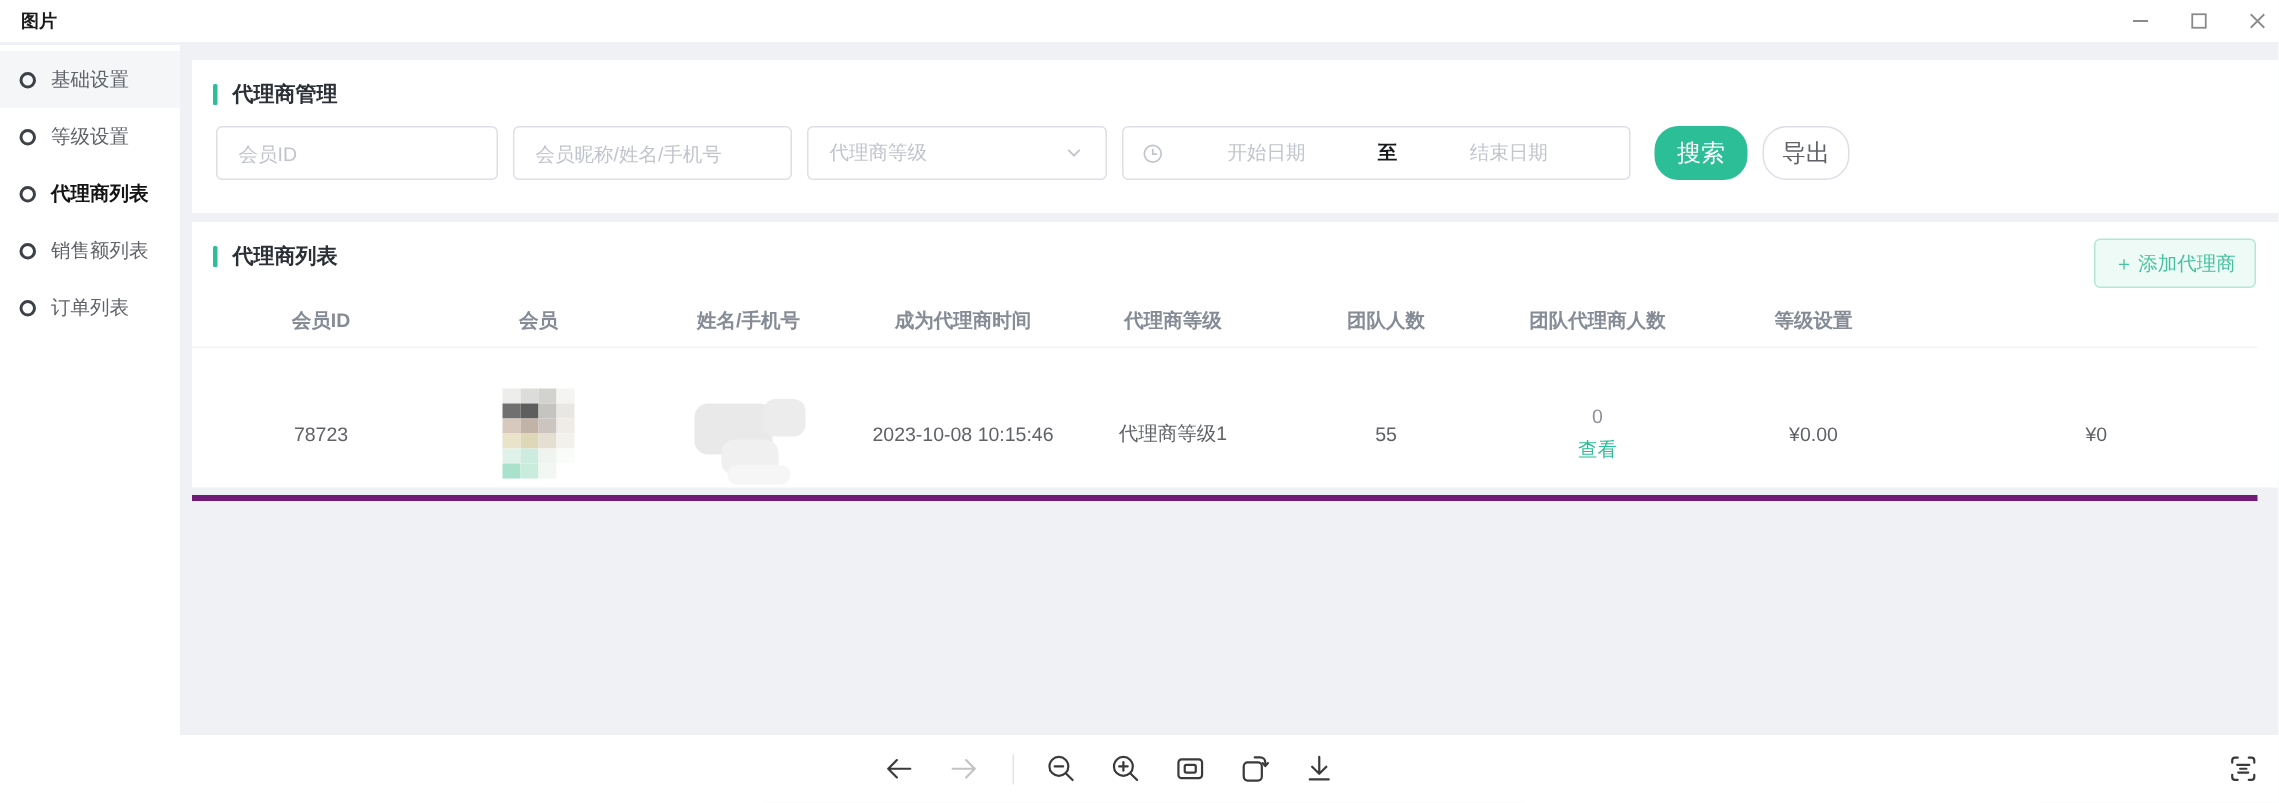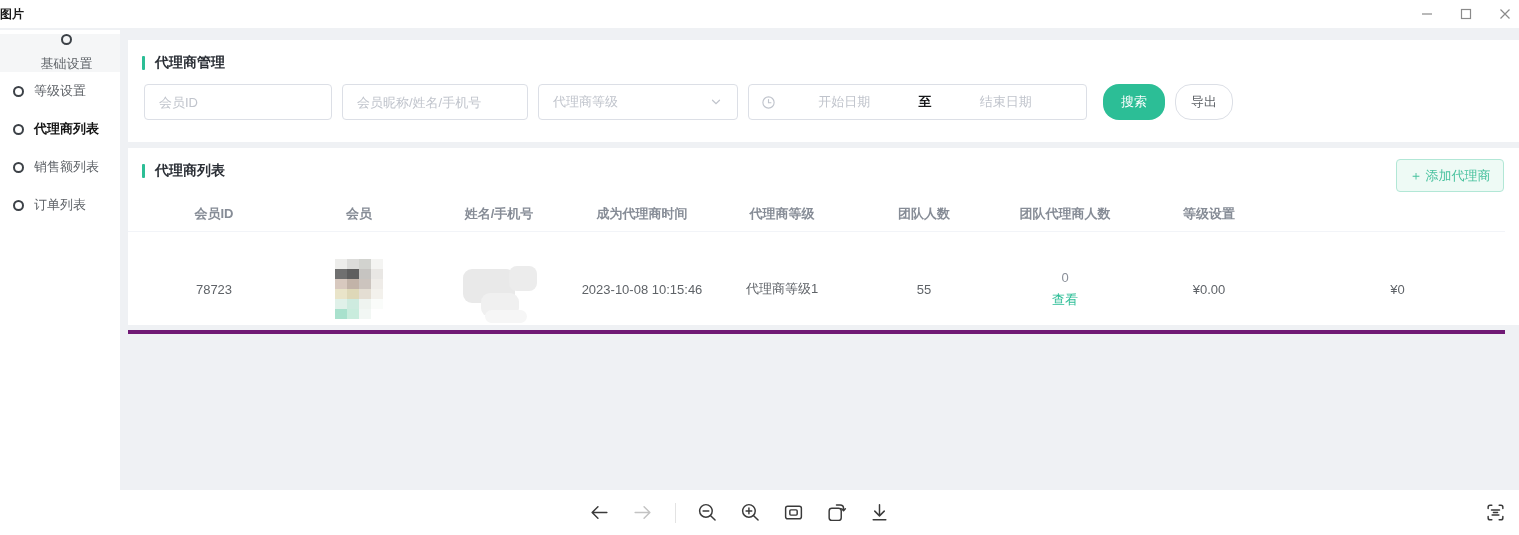--- a/index.html
+++ b/index.html
@@ -3,32 +3,32 @@
 <meta charset="utf-8">
 <style>
   * { margin:0; padding:0; box-sizing:border-box; }
   html,body { width:1519px; height:535px; overflow:hidden; background:#fff; }
   body { font-family:"Liberation Sans","DejaVu Sans",sans-serif; }
   .app { position:relative; width:1519px; height:535px; background:#fff; }
 
   
   .titlebar { position:absolute; top:0; left:0; right:0; height:28px; background:#fff;
               display:flex; align-items:center; justify-content:space-between; }
-  .win-title { font-size:12px; color:#1a1a1a; font-weight:bold; }
+  .win-title { font-size:12px; color:#1a1a1a; padding-left:14px; font-weight:bold; }
   .win-controls { display:flex; align-items:center; gap:25px; padding-right:7px; }
   .win-btn { width:14px; height:14px; display:flex; align-items:center; justify-content:center; cursor:pointer; }
 
   
   .viewer { position:absolute; top:28px; left:0; right:0; height:462px; background:#eff1f4; }
 
   
   .sidebar { position:absolute; left:0; top:2px; bottom:0; width:120px; background:#fff; padding-top:4px; }
   .side-item { height:38px; display:flex; align-items:center; gap:10px; padding-left:13px;
                font-size:13px; color:#5f6368; cursor:pointer; }
-  .side-item.highlight { background:#f5f6f7;flex-direction:column; }
+  .side-item.highlight { background:#f5f6f7; }
   .side-item.active { color:#141414; font-weight:bold; }
   .circle-icon { width:11px; height:11px; border:2px solid #3c4147; border-radius:50%; flex:0 0 auto; }
 
   .main { position:absolute; left:120px; top:0; right:0; bottom:0; }
   .card { position:absolute; background:#fff; }
 
   .section-title { display:flex; align-items:center; gap:10px; }
   .title-bar-accent { width:3px; height:14px; border-radius:1px; }
   .section-title span { font-size:14px; font-weight:bold; color:#2b2f36; }
 
@@ -40,21 +40,21 @@
          font-family:"Liberation Sans","DejaVu Sans",sans-serif; }
   .inp::placeholder { color:#c0c4cc; opacity:1; }
   .inp-member { width:188px; }
   .inp-nick { width:186px; margin-left:10px; }
   .select-box { width:200px; margin-left:10px; display:flex; align-items:center; justify-content:space-between;
                 cursor:pointer; }
   .placeholder-text { color:#c0c4cc; font-size:13px; }
   .date-box { width:339px; margin-left:10px; display:flex; align-items:center; cursor:pointer; padding:0 12px; }
   .date-part { flex:1; text-align:center; font-size:13px; color:#c0c4cc; }
   .date-sep { font-size:13px; font-weight:bold; color:#17181a; padding:0 6px; }
-  .btn { height:36px; border-radius:16px; font-size:13px; cursor:pointer; border:none;
+  .btn { height:36px; border-radius:16px; font-size:16px; cursor:pointer; border:none;
          font-family:"Liberation Sans","DejaVu Sans",sans-serif; }
   .btn-search { width:62px; margin-left:16px; color:#fff; }
   .btn-export { width:58px; margin-left:10px; background:#fff; border:1px solid #dcdfe6; color:#5f6368; }
 
   
   .list-card { left:8px; right:0; top:120px; height:177px; padding:14px 0 0 14px; }
   .add-btn { position:absolute; top:11px; right:15px; width:108px; height:33px; border-radius:4px;
              font-size:13px; display:flex; align-items:center; justify-content:center; gap:3px; cursor:pointer;
              border:1px solid; }
   .tbl { display:grid; grid-template-columns:144px 146px 134px 152px 128px 156px 126px 162px 1fr;

